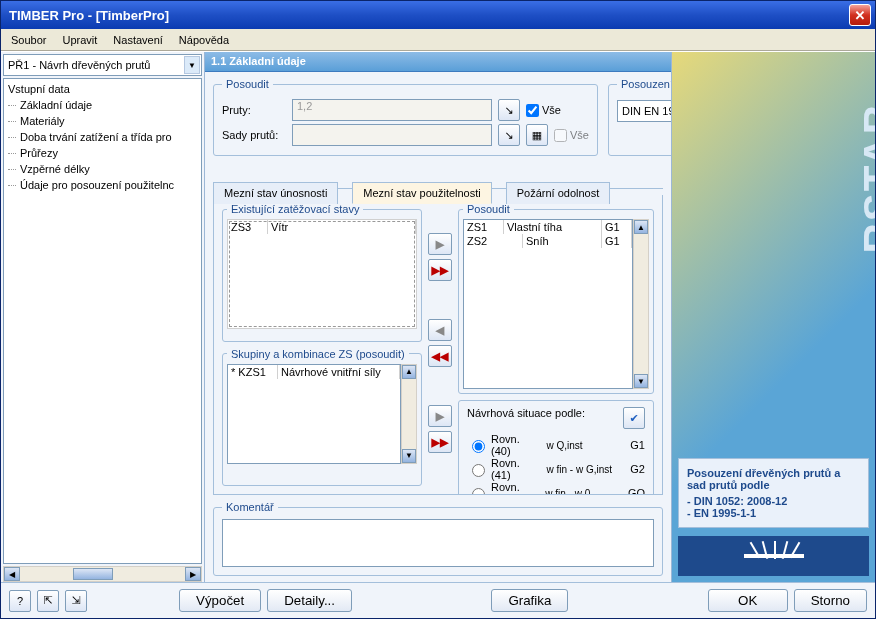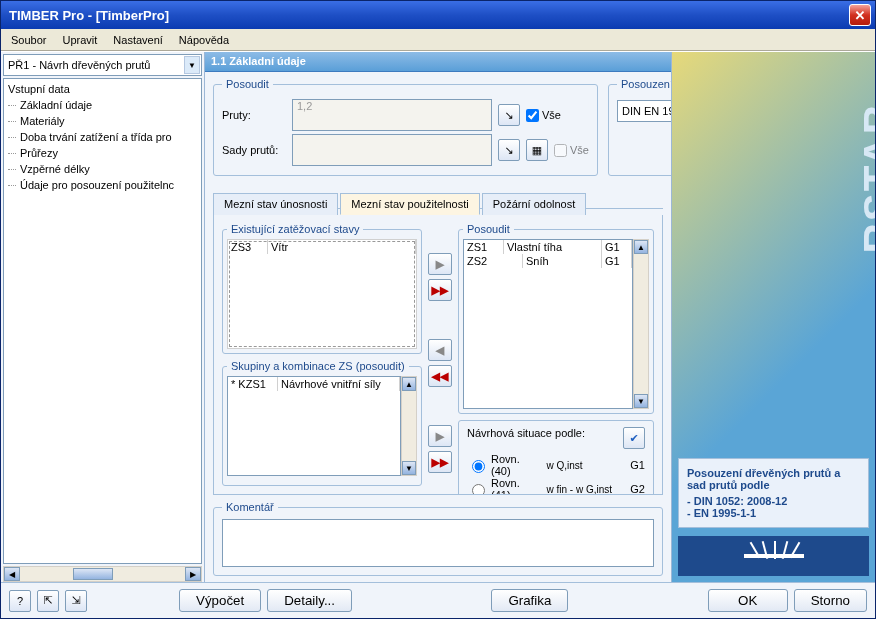--- a/index.html
+++ b/index.html
@@ -23,28 +23,28 @@
   .scroll-h .sbtn { width: 16px; height: 14px; background: linear-gradient(#dde6f5,#94b4e0); border: 1px solid #7f9db9; display:flex; align-items:center; justify-content:center; font-size:8px; }
   .scroll-h .thumb { flex:0 0 40px; margin:0 40px 0 20px; height:12px; background: linear-gradient(#dde6f5,#94b4e0); border:1px solid #7f9db9; }
   .scroll-h .track { flex:1; }
   .main { flex: 1; display: flex; flex-direction: column; overflow: hidden; }
   .main-header { height: 20px; background: linear-gradient(#8dbbe6,#5a9fd8); color: #fff; font-weight: bold; padding: 3px 6px; border-bottom: 1px solid #3d7bbf; }
   .main-body { flex: 1; padding: 6px 8px; display: flex; flex-direction: column; gap: 6px; overflow: hidden; }
   fieldset { border: 1px solid #a4bfdb; border-radius: 3px; margin: 0; padding: 6px 8px; background: #f0f4fa; }
   legend { color: #1e4a8c; padding: 0 4px; }
   .row { display: flex; align-items: center; gap: 6px; margin: 3px 0; }
   .label { width: 64px; }
-  .input-text { height: 32px; border: 1px solid #7f9db9; background: #fff; padding: 0 4px; flex: 1; }
+  .input-text { height: 22px; border: 1px solid #7f9db9; background: #fff; padding: 0 4px; flex: 1; }
   .input-text.disabled { background: #f4f3ee; color: #999; }
   .icon-btn { width: 22px; height: 22px; border: 1px solid #7f9db9; background: linear-gradient(#fff,#dde6f5); border-radius: 2px; display: flex; align-items: center; justify-content: center; cursor: pointer; font-size: 11px; }
   .check { display: flex; align-items: center; gap: 3px; }
   .check input { margin:0; width:13px; height:13px; }
   .top-row { display: flex; gap: 10px; }
   .tabs { display: flex; margin-top: 4px; border-bottom: 1px solid #a4bfdb; }
-  .tab { padding: 4px 10px; border: 1px solid #a4bfdb; border-bottom: none; background: #e7eef8; margin-right: 2px; cursor: pointer; position: relative; top: 7px; }
+  .tab { padding: 4px 10px; border: 1px solid #a4bfdb; border-bottom: none; background: #e7eef8; margin-right: 14px; cursor: pointer; position: relative; top: 16px; }
   .tab.active { background: #fdf5e2; border-bottom: 1px solid #fdf5e2; }
   .tab-panel { border: 1px solid #a4bfdb; border-top: none; padding: 8px; flex: 1; display: flex; gap: 6px; overflow: hidden; }
   .listbox { border: 1px solid #7f9db9; background: #fff; overflow: auto; }
   .listbox.dashed { border-style: inset; outline: 1px dashed #999; outline-offset: -3px; border:1px solid #d0d0d0;}
   .list-row { display: flex; }
   .cell { border-right: 1px solid #d0d0d0; padding: 1px 3px; overflow: hidden; white-space: nowrap; }
   .move-btns { display: flex; flex-direction: column; gap: 4px; align-items: center; padding-top: 30px; }
   .move-btn { width: 24px; height: 22px; border: 1px solid #7f9db9; background: linear-gradient(#fff,#dde6f5); border-radius: 2px; display: flex; align-items: center; justify-content: center; cursor: pointer; color: #b00; font-weight: bold; }
   .move-btn.gray { color: #888; }
   .rcol { flex: 1; display: flex; flex-direction: column; gap: 6px; }

